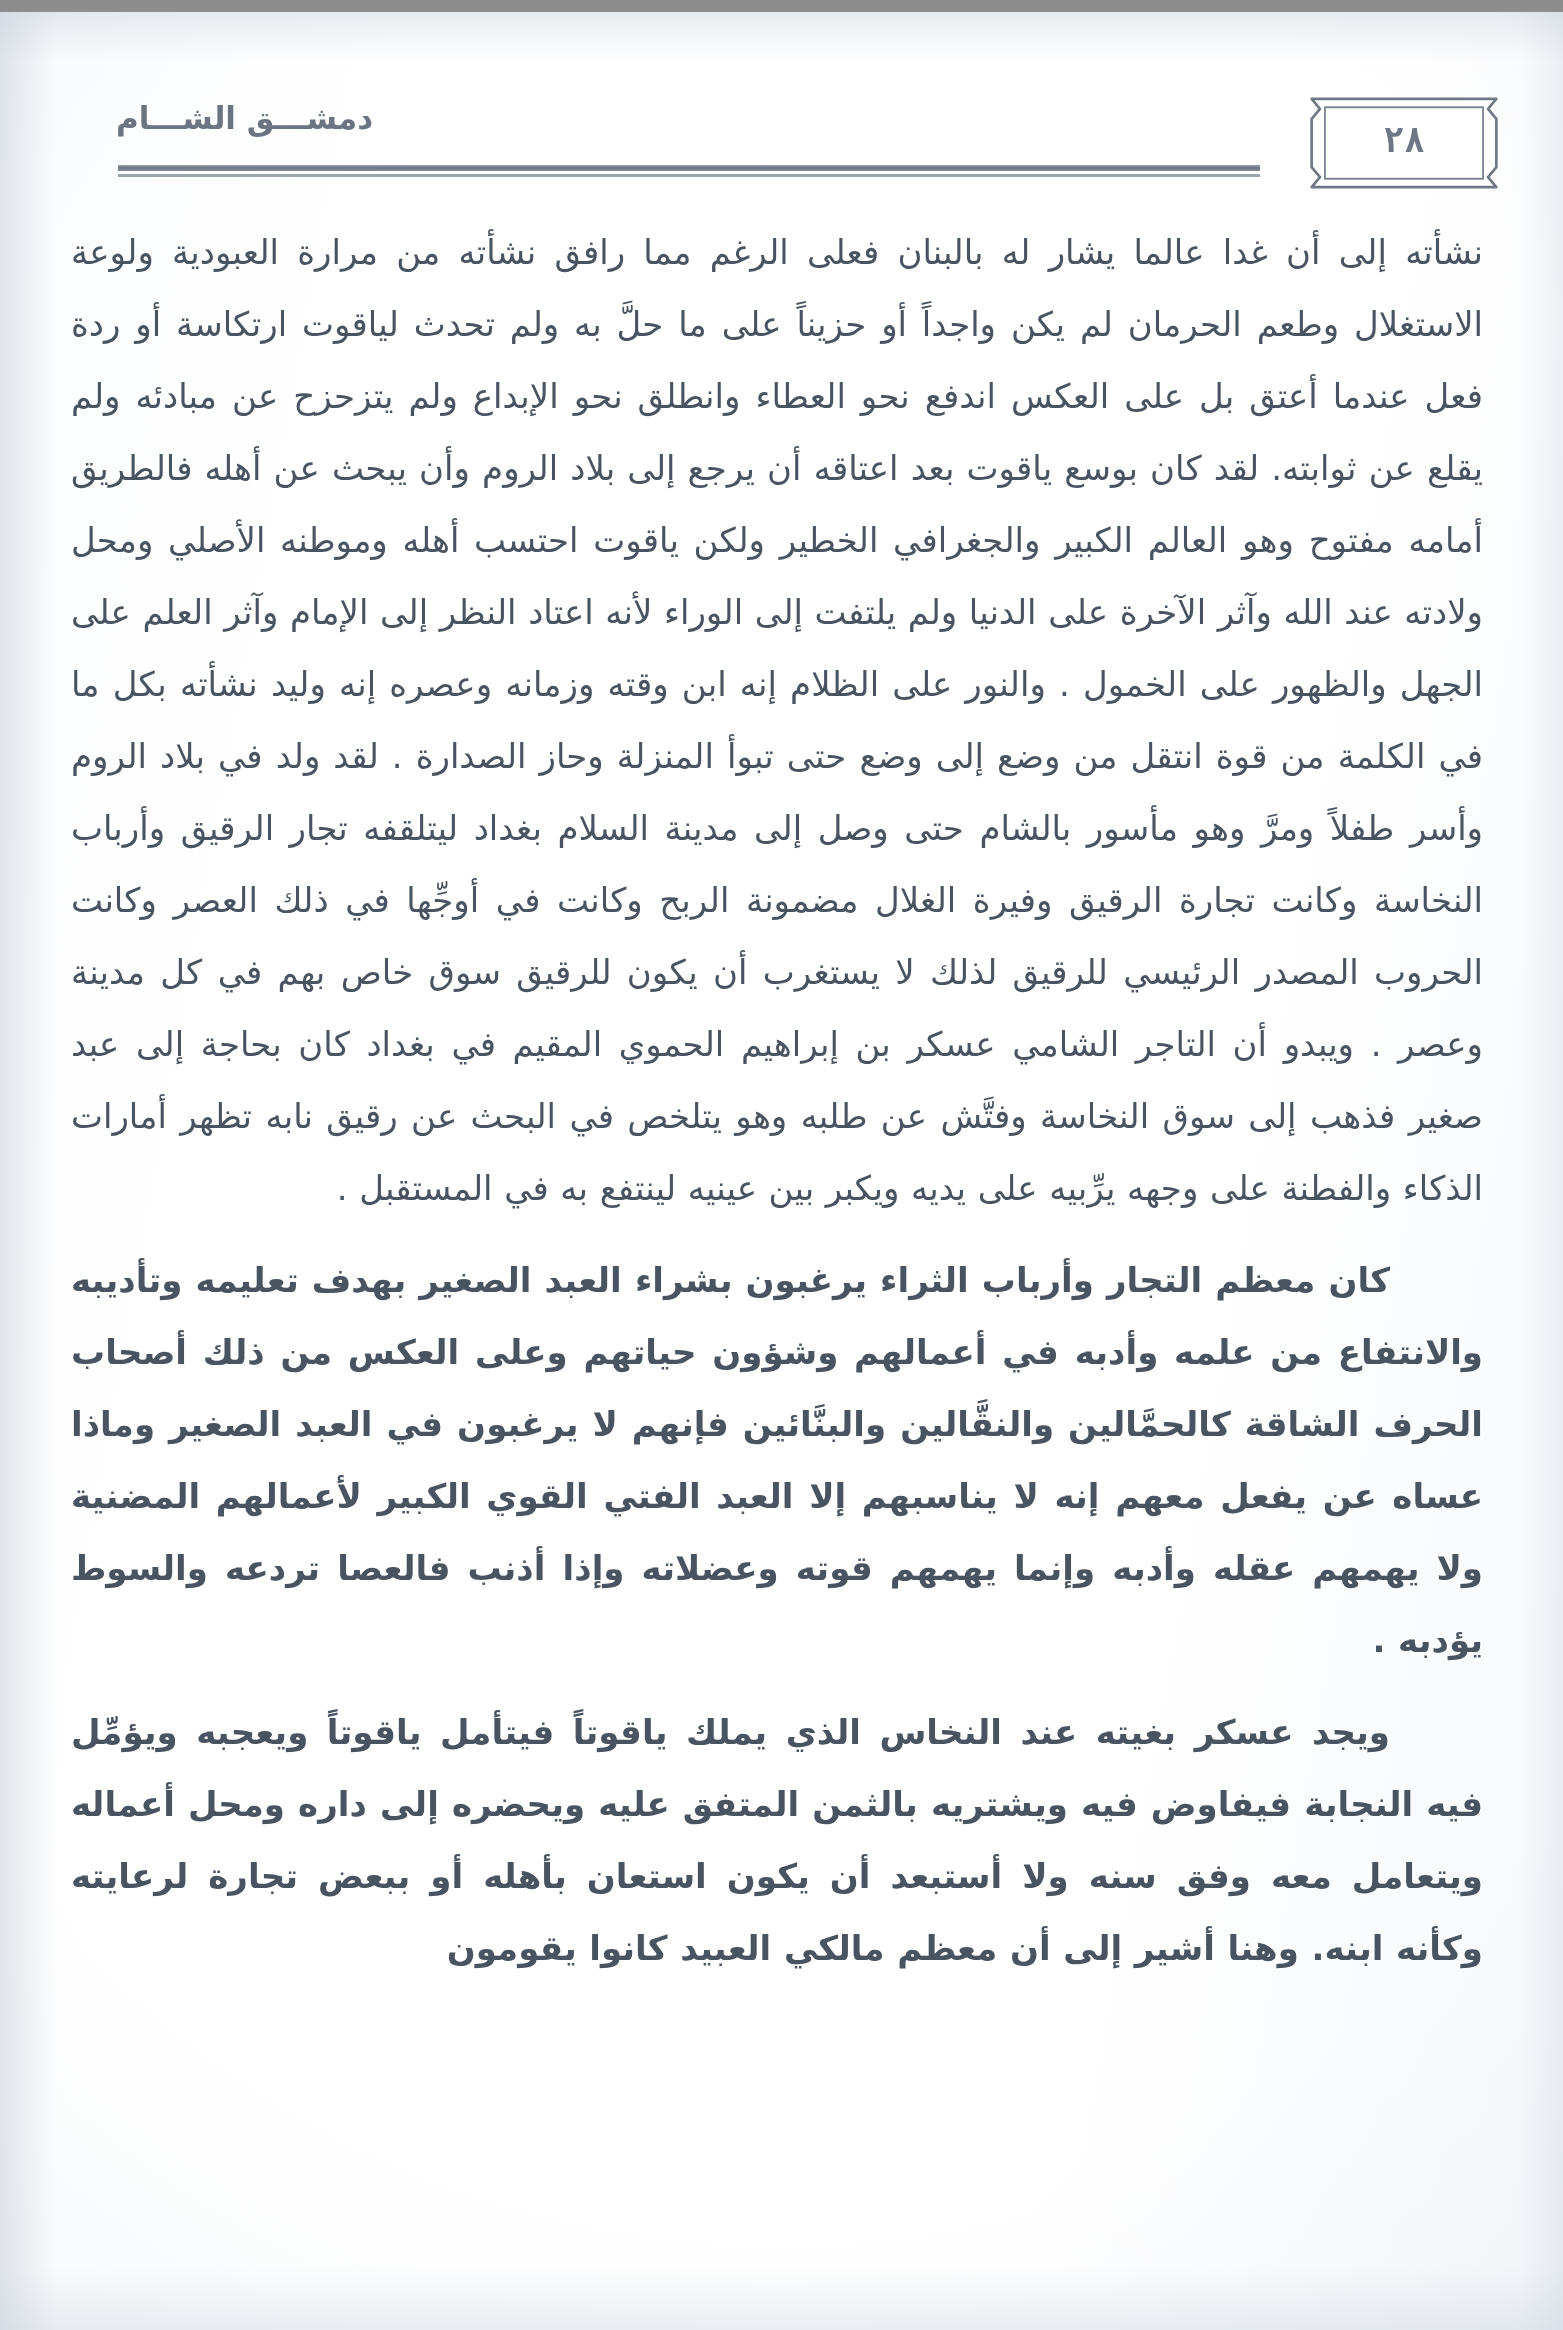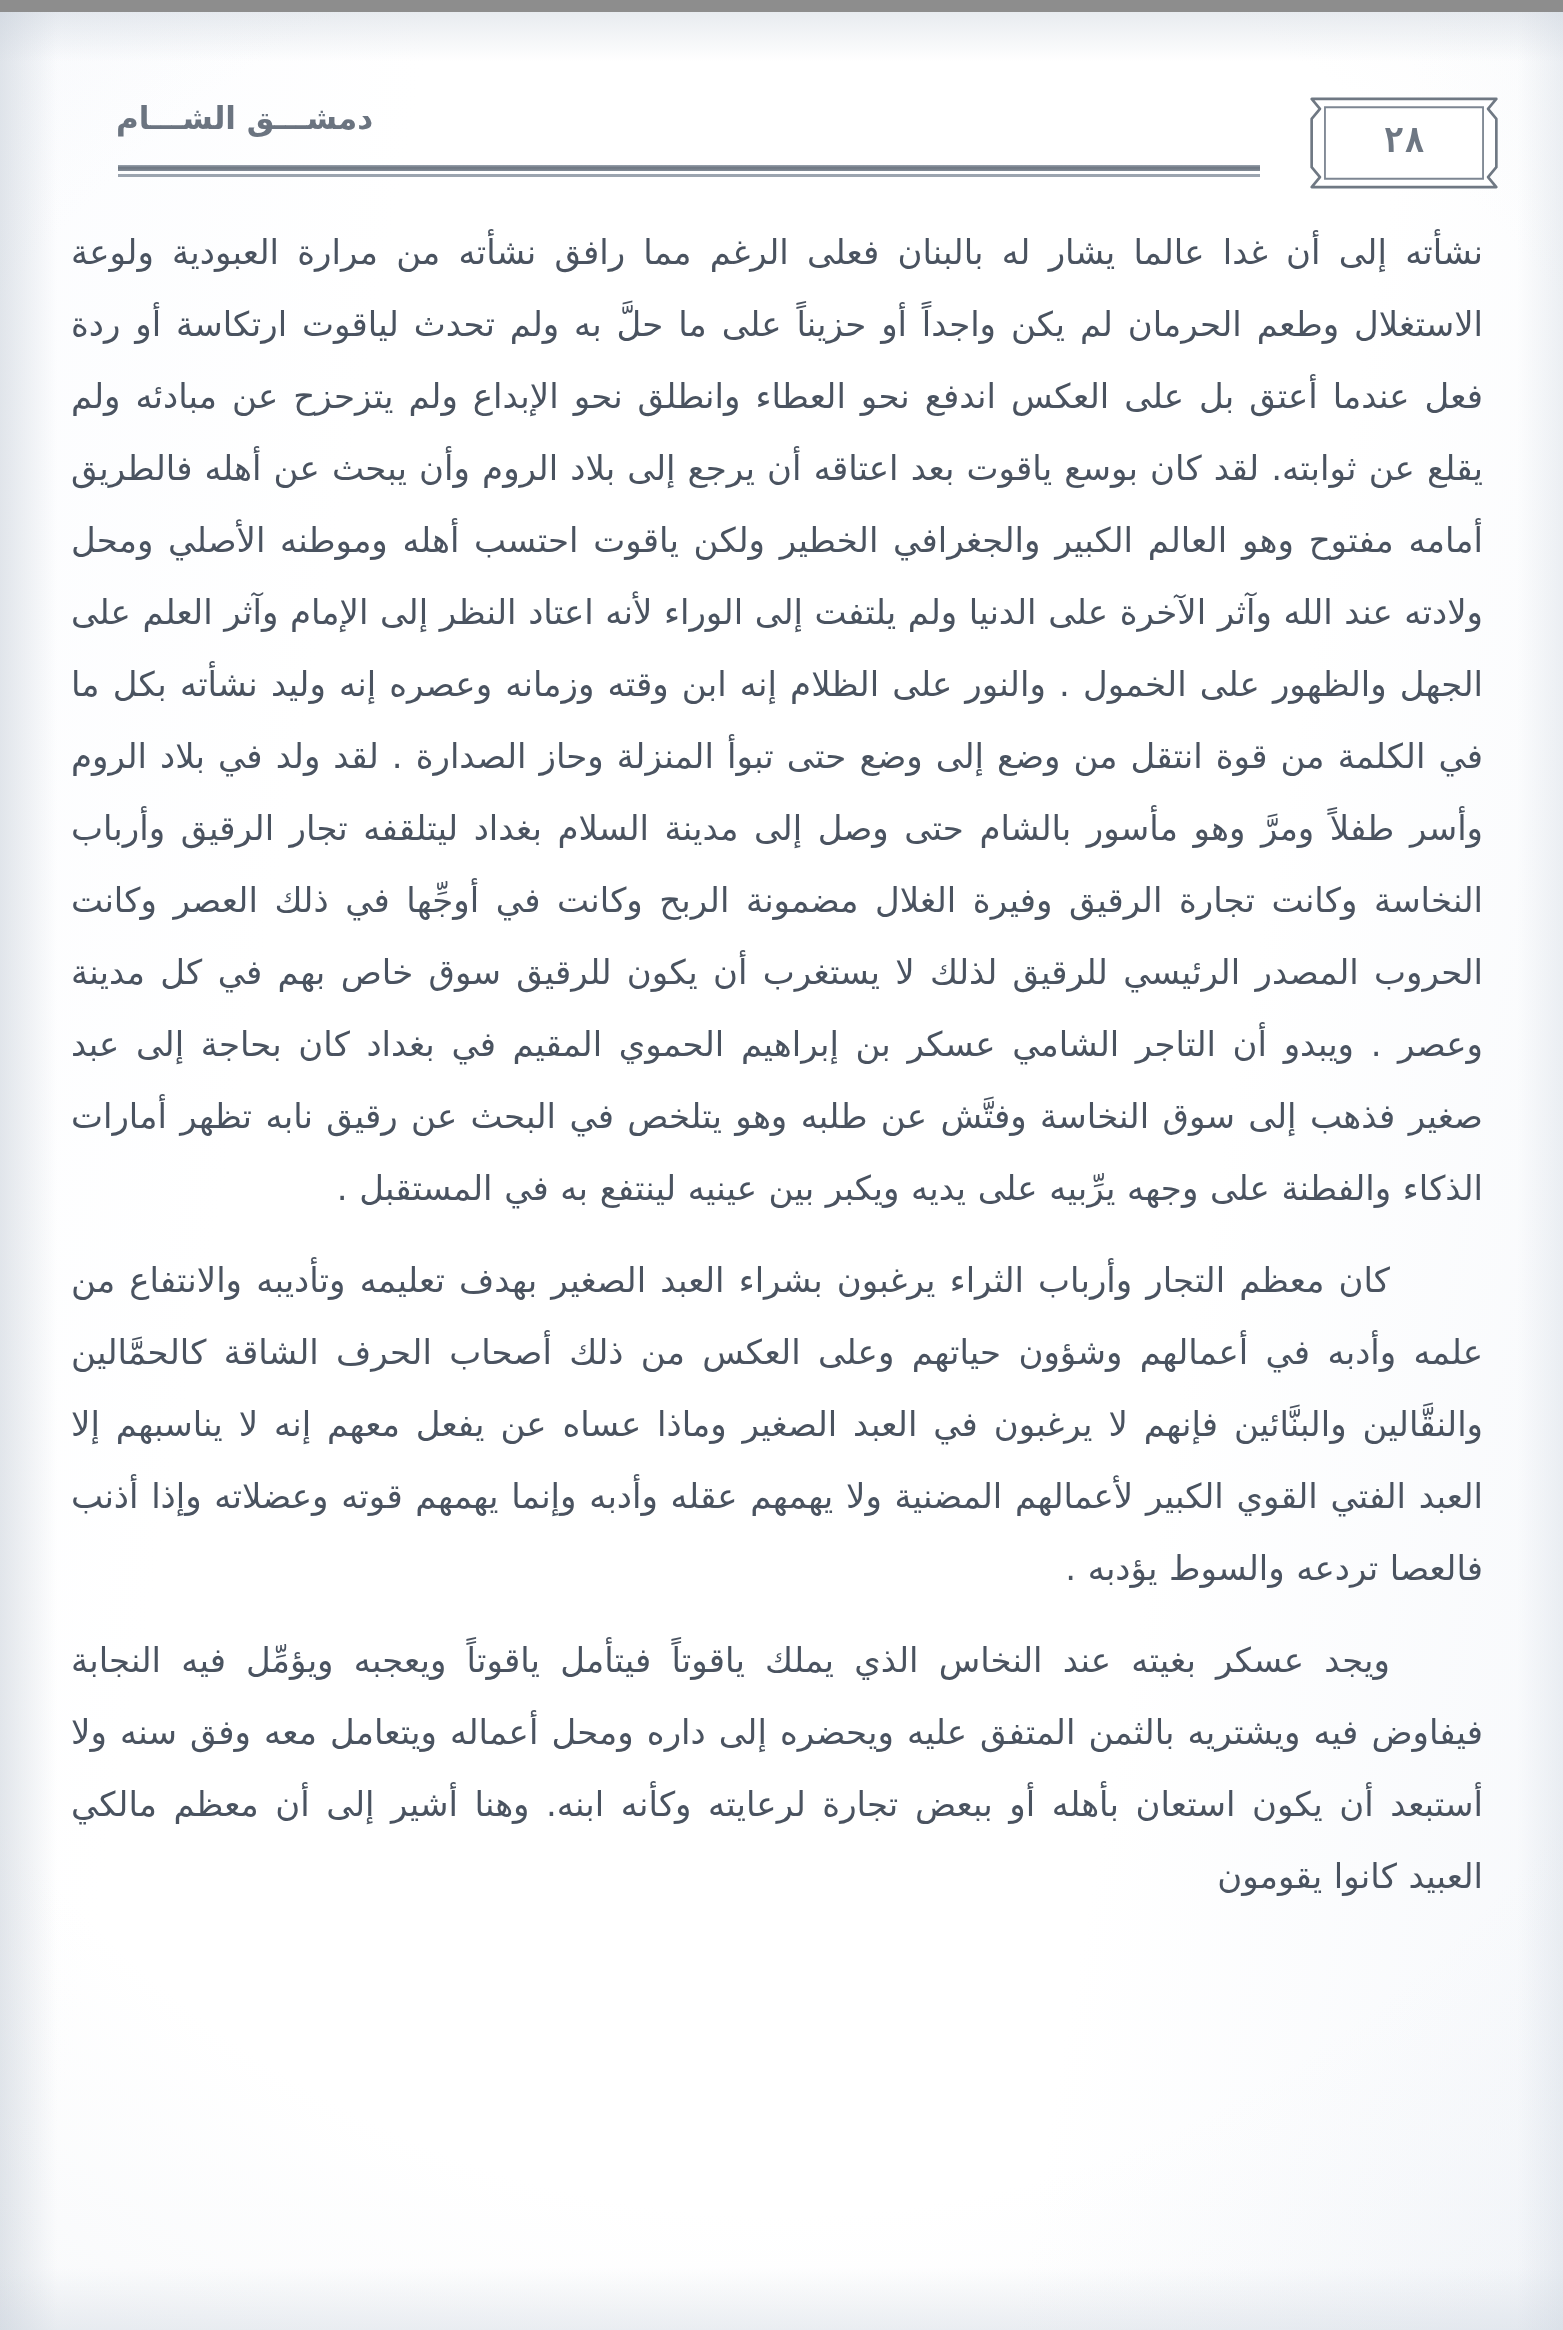--- a/index.html
+++ b/index.html
@@ -131,21 +131,21 @@
     margin: 0 0 20px 0;
     font-family: "DejaVu Sans", "Liberation Sans", sans-serif;
     font-size: 34px;
     line-height: 72px;
     color: #4a5360;
     font-weight: 400;
     text-align: justify;
     text-justify: inter-word;
     word-spacing: 0.8px;
   }
-  .para.indent { text-indent: 93px; }
+  .para.indent { text-indent: 93px; font-weight: bold; }
 </style>
 </head>
 <body>
 
 <div class="page">
 
   <div class="paper-tint"></div>
 
   <div class="header">
 

